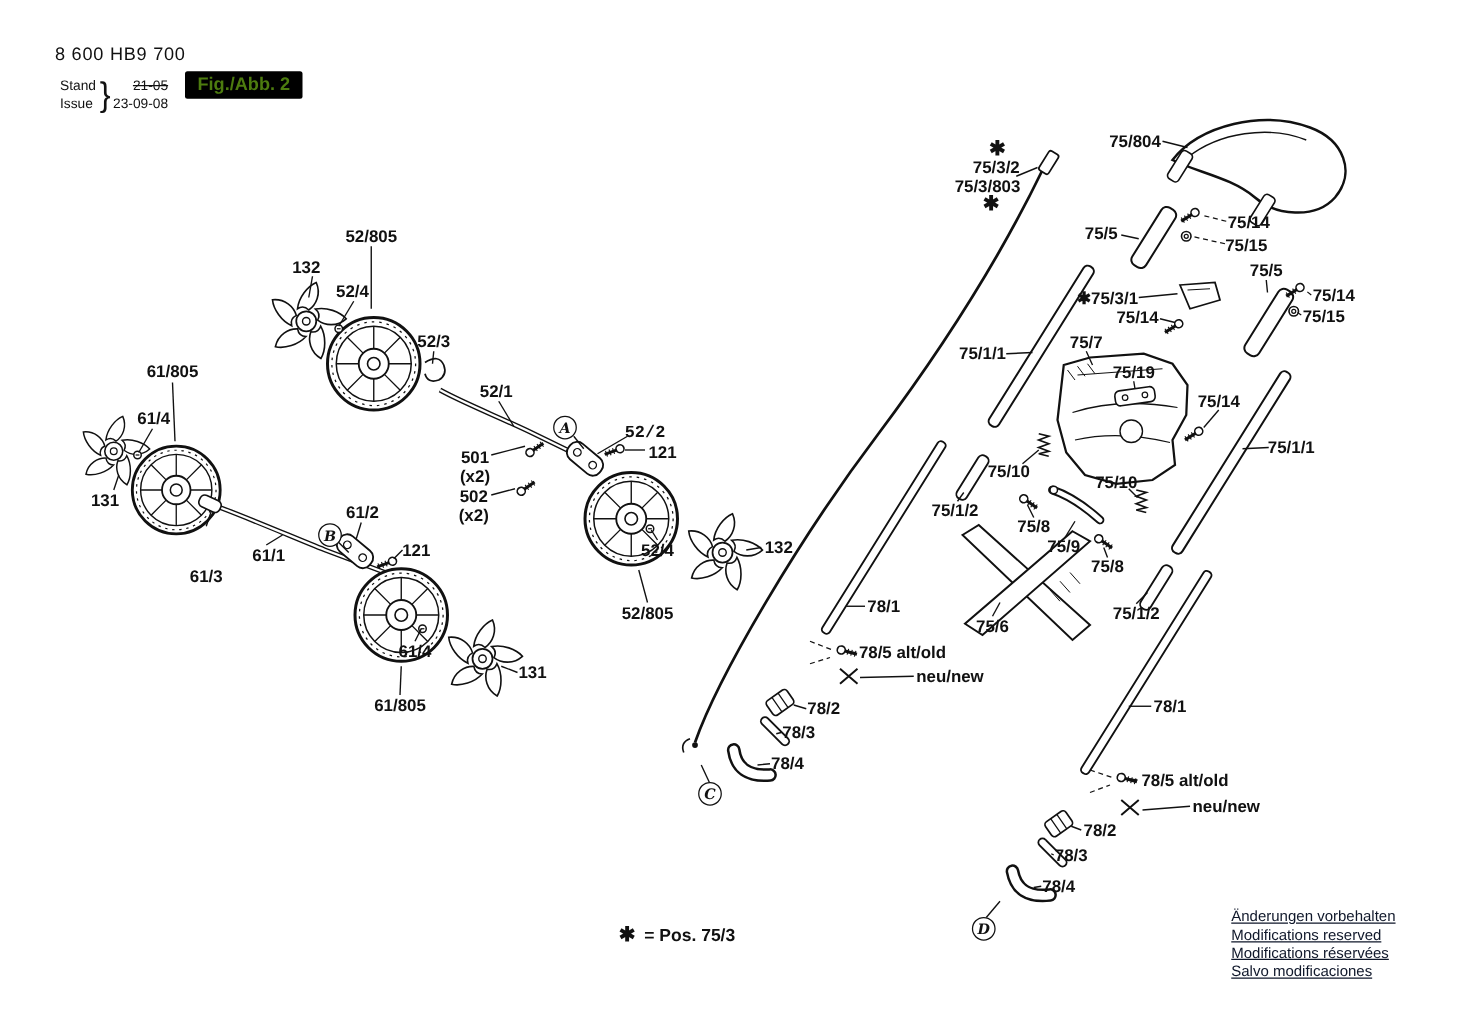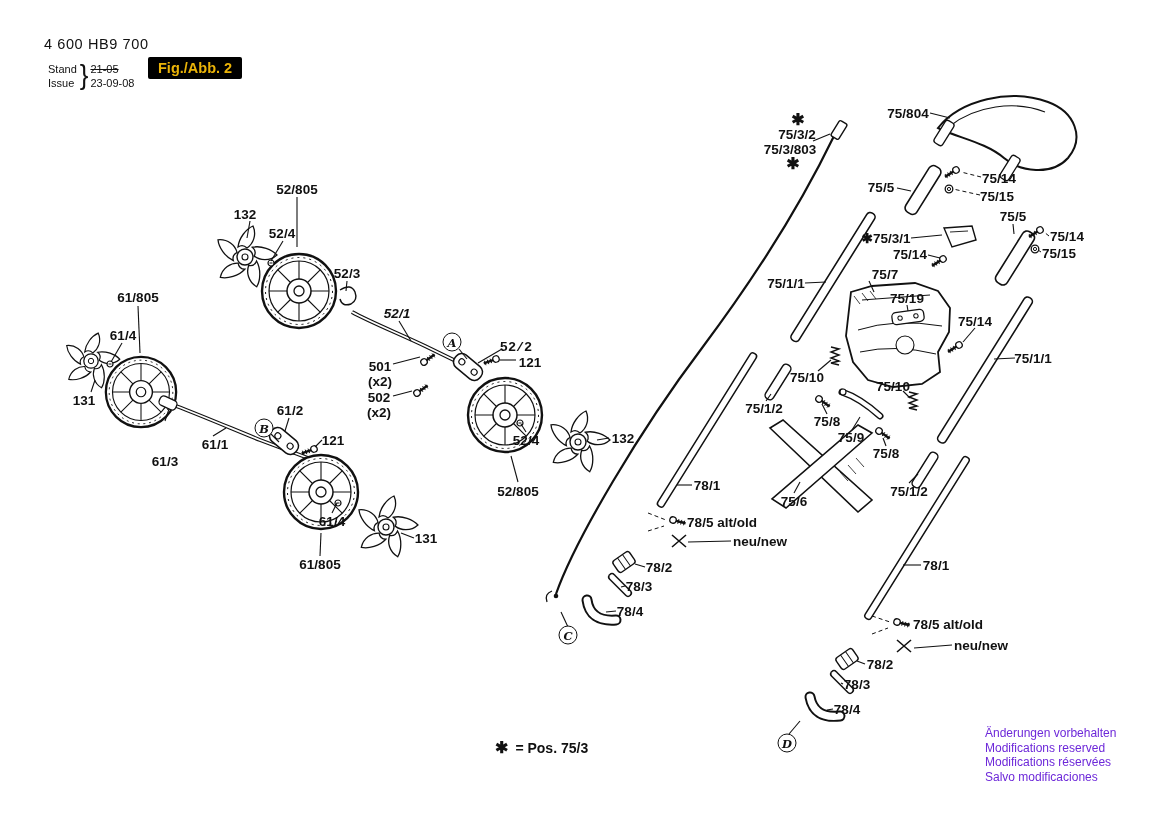--- a/index.html
+++ b/index.html
@@ -11,28 +11,28 @@
            font-size:13.5px;white-space:nowrap;color:#111;}
   .callout.star{font-size:16px;line-height:14px;}
   .callout.circ{width:17px;height:17px;border:1.4px solid #111;border-radius:50%;
                 display:flex;align-items:center;justify-content:center;
                 font:italic 600 11.5px "DejaVu Serif",serif;background:#fff;}
   
   .hdr-num{position:absolute;left:44px;top:36px;font-size:14.5px;letter-spacing:.6px;}
   .rev{position:absolute;left:48px;top:60px;display:flex;align-items:center;}
   .rev-labels,.rev-vals{display:flex;flex-direction:column;font-size:11px;line-height:14px;}
   .rev-brace{font-size:26px;font-weight:400;margin:0 2px 0 3px;transform:scaleY(1.05);}
-  .strike{text-decoration:line-through;}
-  .figbox{position:absolute;left:148px;top:57px;background:#000;color:#eab308;font-weight:bold;
+  .strike{text-decoration:line-through;text-align:right;}
+  .figbox{position:absolute;left:148px;top:57px;background:#000;color:#4d7c0f;font-weight:bold;
           font-size:14.5px;padding:3px 10px;border-radius:2px;}
   
   .footnote{position:absolute;left:495px;top:738px;font-weight:bold;font-size:14px;
             display:flex;gap:7px;align-items:center;}
   .footnote .star{font-size:16px;}
-  .footer{position:absolute;left:985px;top:726px;font-size:12px;line-height:14.5px;color:#6d28d9;}
+  .footer{position:absolute;left:985px;top:726px;font-size:12px;line-height:14.5px;color:#0f172a;text-decoration:underline;}
 </style>
 </head>
 <body>
 
 <div class="stage">
 
   <svg class="draw" width="1169" height="826" viewBox="0 0 1169 826">
     <defs>
       <g id="wheel">
         <circle r="37" fill="#fff" stroke="#111" stroke-width="2.4"></circle>
@@ -300,21 +300,21 @@
       <path d="M872,616 L890,622"></path>
       <path d="M872,634 L888,628"></path>
     </g>
   </svg>
 
   <div id="callouts">
       <span class="callout" style="left: 297px; top: 189px;">52/805</span>
       <span class="callout" style="left: 245px; top: 214px;">132</span>
       <span class="callout" style="left: 282px; top: 233px;">52/4</span>
       <span class="callout" style="left: 347px; top: 273px;">52/3</span>
-      <span class="callout" style="left: 397px; top: 313px; font-style: italic;">52/1</span>
+      <span class="callout" style="left: 397px; top: 313px;">52/1</span>
       <span class="callout" style="left: 380px; top: 366px;">501</span>
       <span class="callout" style="left: 380px; top: 381px;">(x2)</span>
       <span class="callout" style="left: 379px; top: 397px;">502</span>
       <span class="callout" style="left: 379px; top: 412px;">(x2)</span>
       <span class="callout" style="left: 516px; top: 347px; font-family: Liberation Mono, monospace;">52/2</span>
       <span class="callout" style="left: 530px; top: 362px;">121</span>
       <span class="callout" style="left: 138px; top: 297px;">61/805</span>
       <span class="callout" style="left: 123px; top: 335px;">61/4</span>
       <span class="callout" style="left: 84px; top: 400px;">131</span>
       <span class="callout" style="left: 165px; top: 429px; margin-top: 32px;">61/3</span>
@@ -334,21 +334,21 @@
       <span class="callout star" style="left: 793px; top: 164px;">✱</span>
       <span class="callout" style="left: 881px; top: 187px;">75/5</span>
       <span class="callout" style="left: 999px; top: 178px;">75/14</span>
       <span class="callout" style="left: 997px; top: 196px;">75/15</span>
       <span class="callout" style="left: 886px; top: 238px;">✱75/3/1</span>
       <span class="callout" style="left: 910px; top: 254px;">75/14</span>
       <span class="callout" style="left: 1013px; top: 216px;">75/5</span>
       <span class="callout" style="left: 1067px; top: 236px;">75/14</span>
       <span class="callout" style="left: 1059px; top: 253px;">75/15</span>
       <span class="callout" style="left: 786px; top: 283px;">75/1/1</span>
-      <span class="callout" style="left: 869px; top: 274px; margin-left: 16px;">75/7</span>
+      <span class="callout" style="left: 869px; top: 274px;">75/7</span>
       <span class="callout" style="left: 907px; top: 298px;">75/19</span>
       <span class="callout" style="left: 975px; top: 321px;">75/14</span>
       <span class="callout" style="left: 1033px; top: 358px;">75/1/1</span>
       <span class="callout" style="left: 807px; top: 377px;">75/10</span>
       <span class="callout" style="left: 893px; top: 386px;">75/10</span>
       <span class="callout" style="left: 764px; top: 408px;">75/1/2</span>
       <span class="callout" style="left: 827px; top: 421px;">75/8</span>
       <span class="callout" style="left: 851px; top: 437px;">75/9</span>
       <span class="callout" style="left: 886px; top: 453px;">75/8</span>
       <span class="callout" style="left: 707px; top: 485px;">78/1</span>
@@ -364,21 +364,21 @@
       <span class="callout" style="left: 981px; top: 645px;">neu/new</span>
       <span class="callout" style="left: 880px; top: 664px;">78/2</span>
       <span class="callout" style="left: 857px; top: 684px;">78/3</span>
       <span class="callout" style="left: 847px; top: 709px;">78/4</span>
       <span class="callout circ" style="left: 452px; top: 342px;">A</span>
       <span class="callout circ" style="left: 264px; top: 428px;">B</span>
       <span class="callout circ" style="left: 568px; top: 635px;">C</span>
       <span class="callout circ" style="left: 787px; top: 743px;">D</span>
     </div>
 
-  <div class="hdr-num">4 600 HB9 700</div>
+  <div class="hdr-num">8 600 HB9 700</div>
   <div class="rev">
     <div class="rev-labels">
       <span>Stand</span>
       <span>Issue</span>
     </div>
     <div class="rev-brace">}</div>
     <div class="rev-vals">
       <span class="strike">21-05</span>
       <span>23-09-08</span>
     </div>

